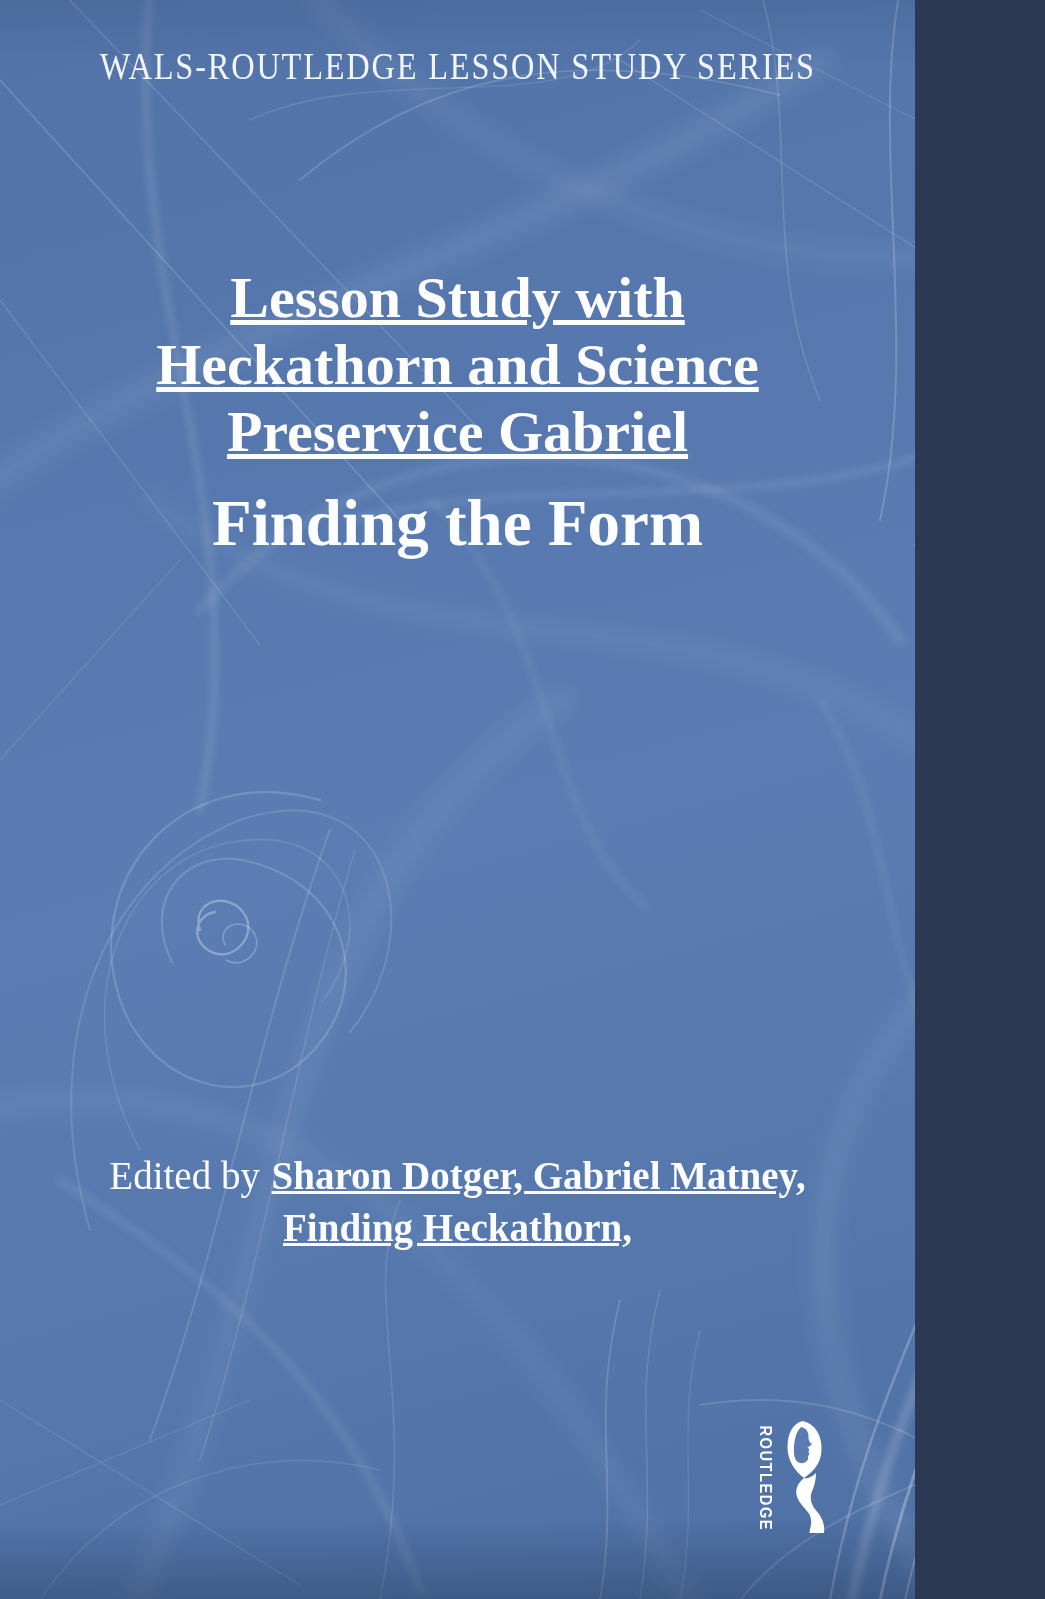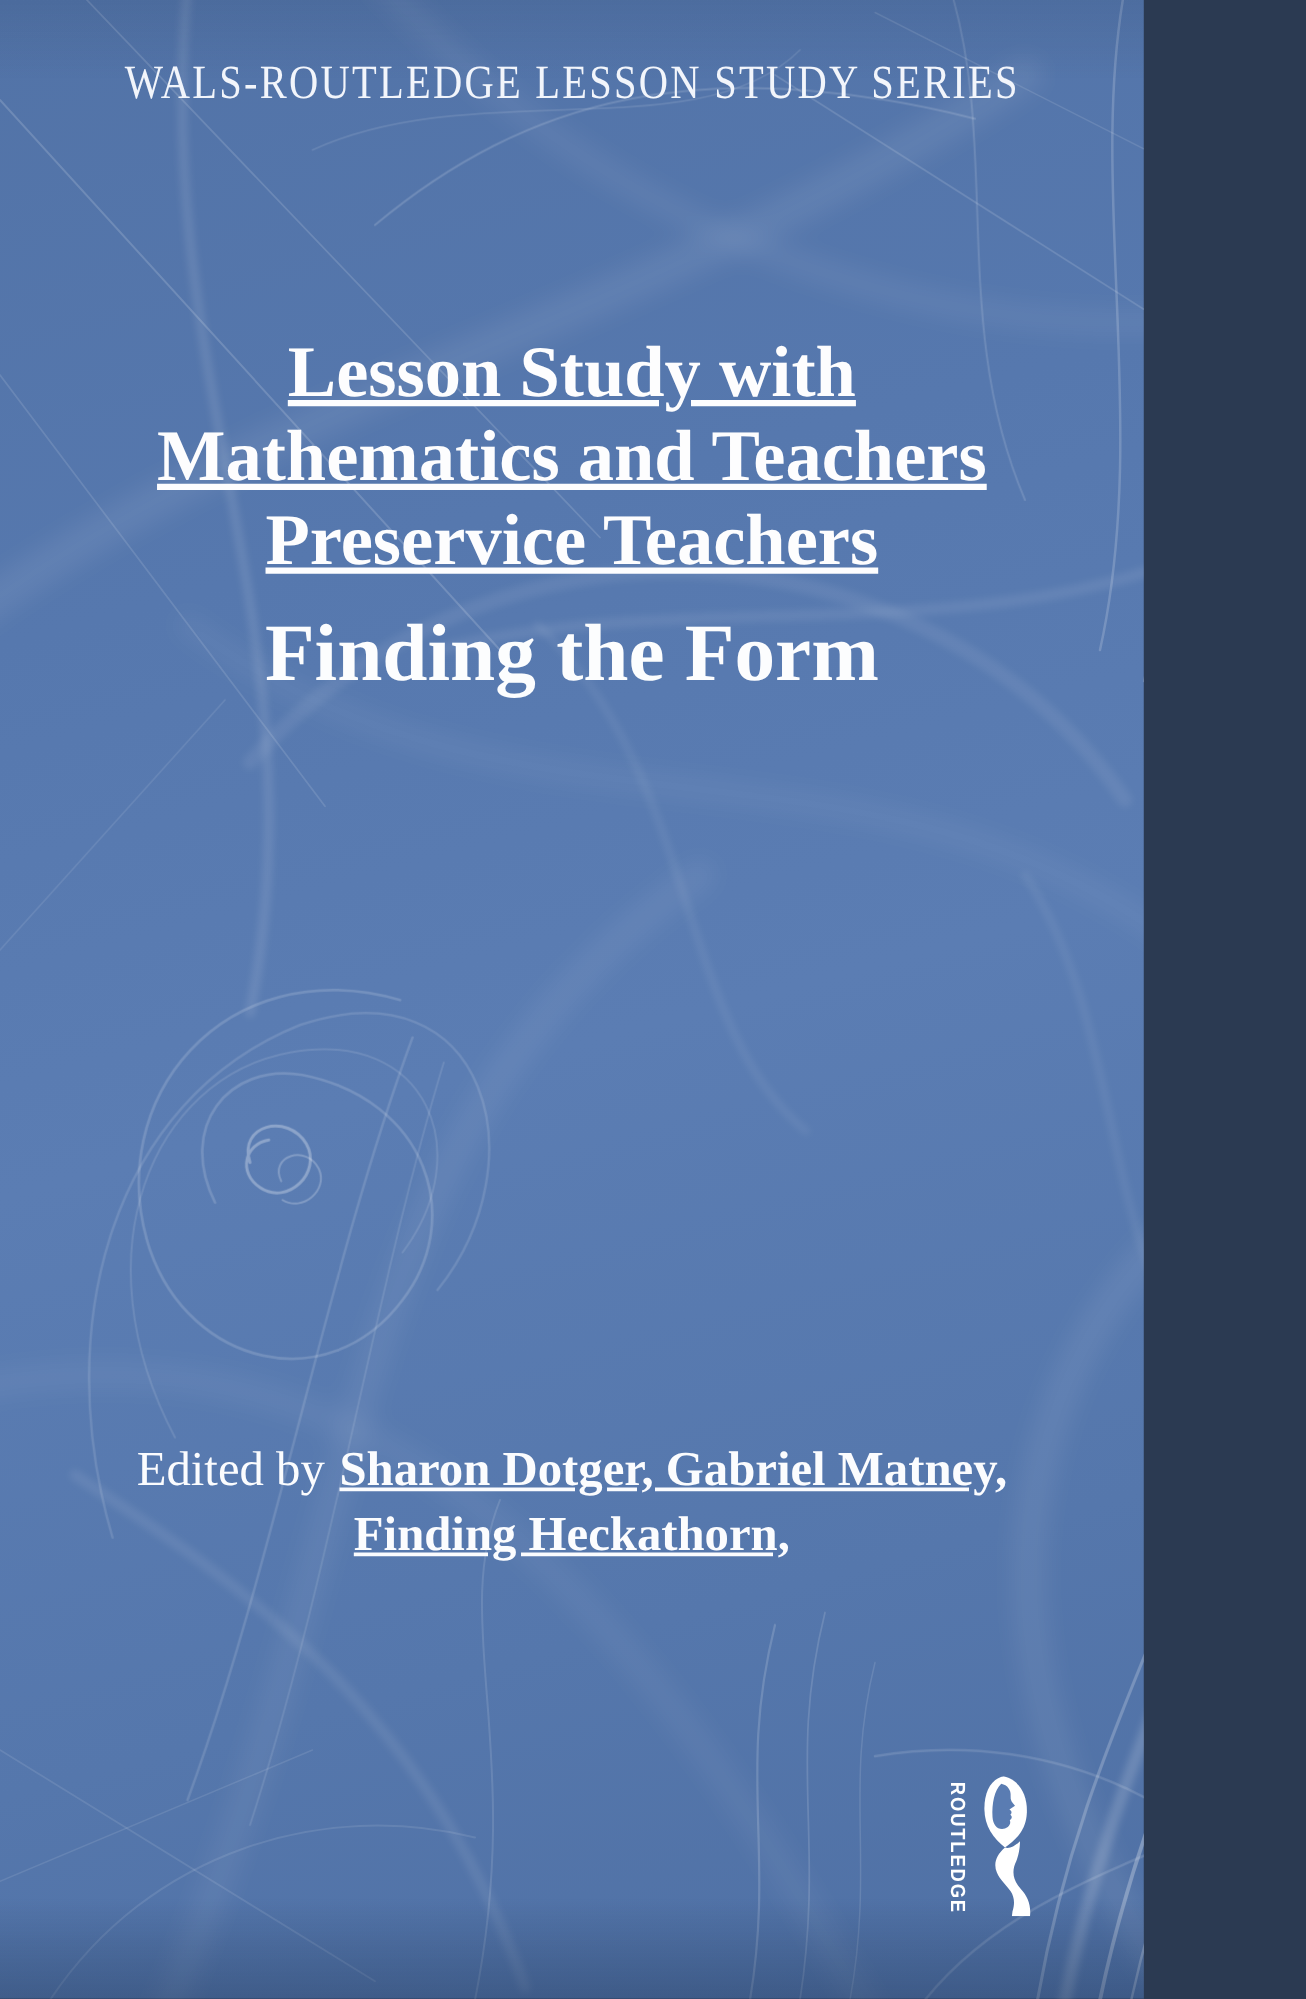--- a/index.html
+++ b/index.html
@@ -128,22 +128,22 @@
   </svg>
 
   <div class="vignette"></div>
 
   <div class="series">
     <span class="series-inner">WALS-ROUTLEDGE LESSON STUDY SERIES</span>
   </div>
 
   <h1 class="title">
     <span class="title-line">Lesson Study with</span>
-    <span class="title-line">Mathematics and Teachers</span>
-    <span class="title-line">Preservice Teachers</span>
+    <span class="title-line">Heckathorn and Science</span>
+    <span class="title-line">Preservice Gabriel</span>
   </h1>
 
   <div class="subtitle">Finding the Form</div>
 
   <div class="editors">
     <div>
       <span class="ed-prefix">Edited by</span><span class="ed-names">Sharon Dotger, Gabriel Matney,</span>
     </div>
     <div class="ed-names">Finding Heckathorn,</div>
   </div>

